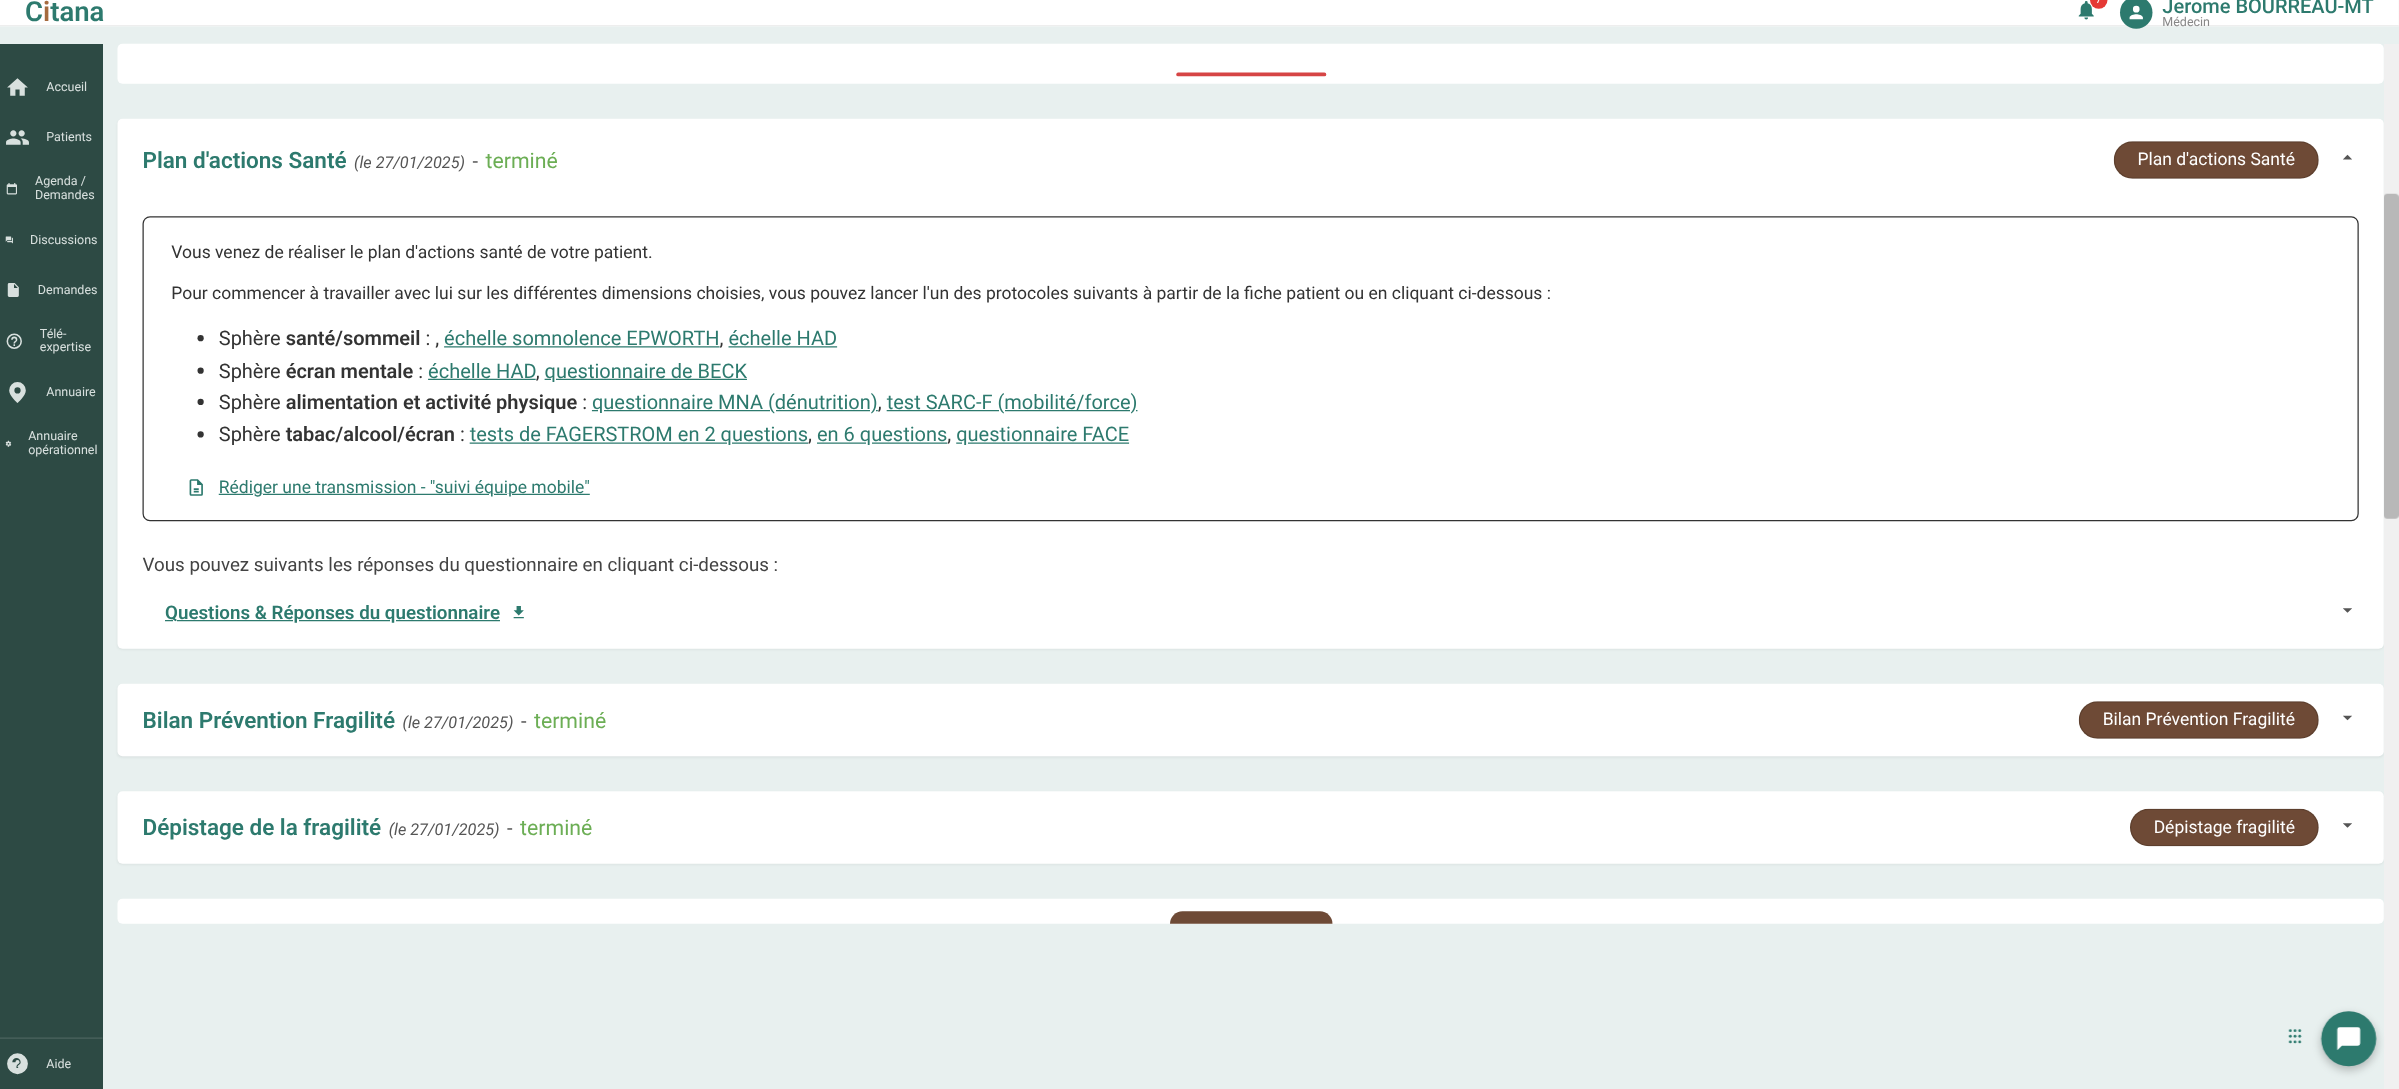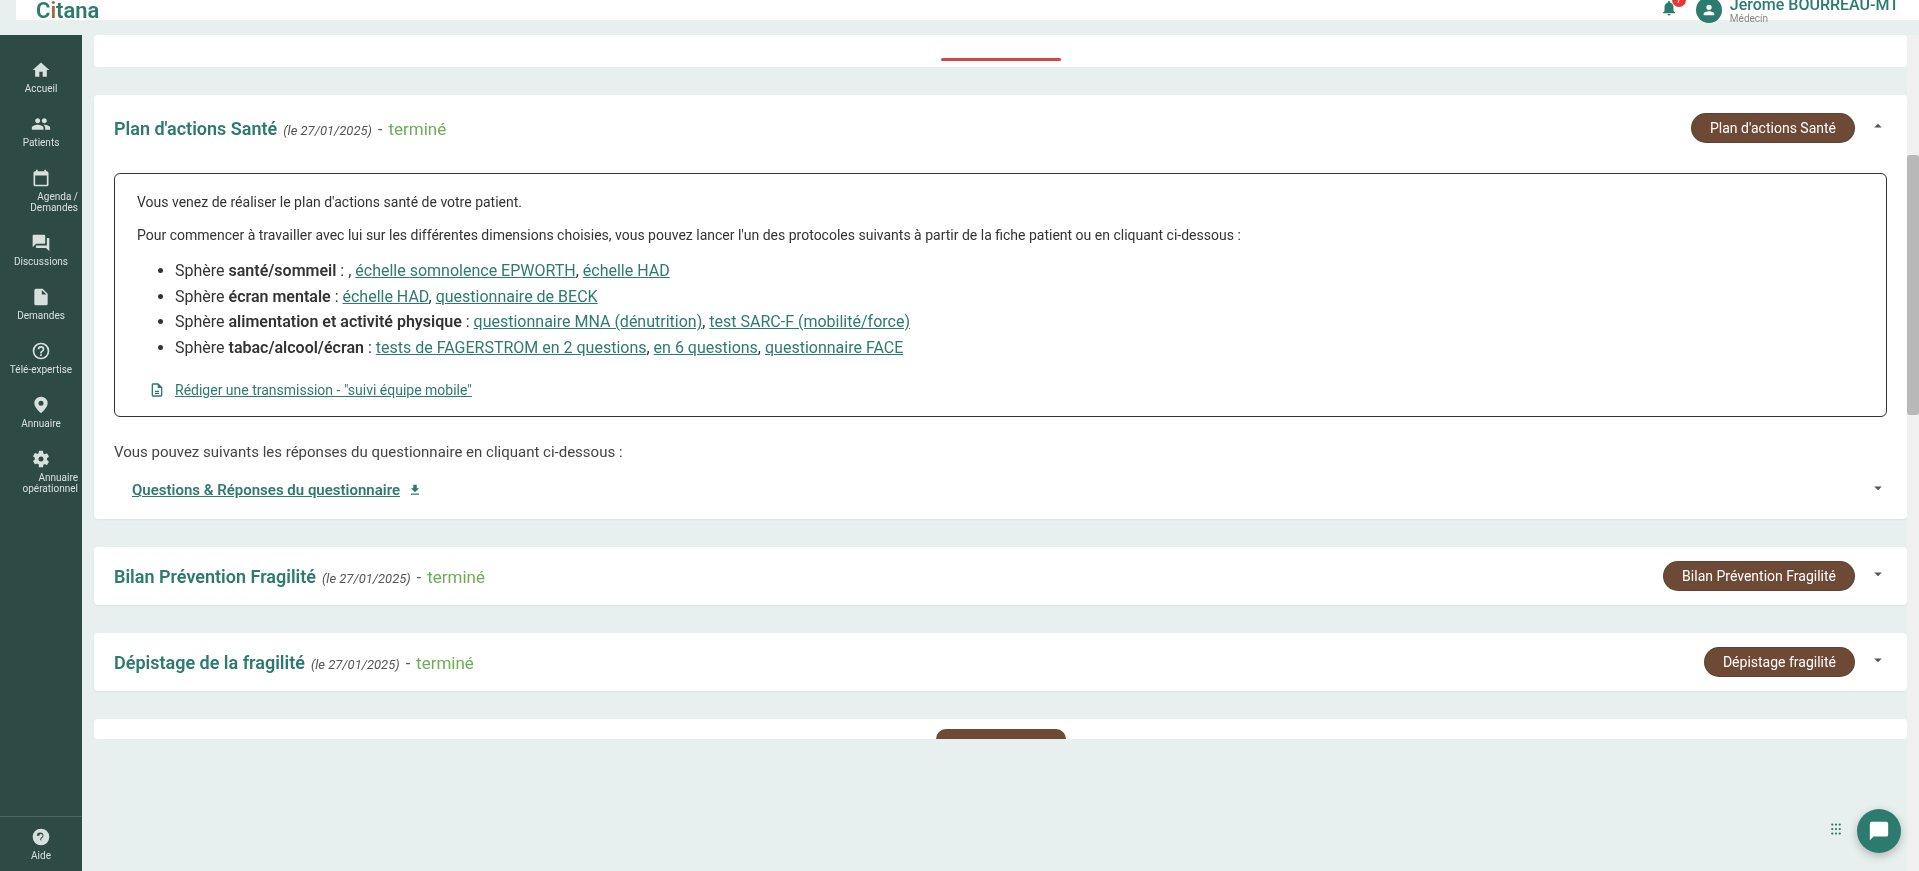--- a/index.html
+++ b/index.html
@@ -1,32 +1,32 @@
 <!DOCTYPE html>
 <html><head>
 <meta charset="utf-8">
 <style>
 * { box-sizing: border-box; margin: 0; padding: 0; }
 body { font-family: -apple-system, BlinkMacSystemFont, "Segoe UI", Roboto, Arial, sans-serif; background: #e8f0ef; color: #333; overflow-x: hidden; }
-.topbar { position: fixed; top: 0; left: 16px; right: 0; height: 21px; background: #fff; display: flex; align-items: center; justify-content: space-between; padding: 0 20px; z-index: 100; border-bottom: 1px solid #eee; }
+.topbar { position: fixed; top: 0; left: 0; right: 0; height: 21px; background: #fff; display: flex; align-items: center; justify-content: space-between; padding: 0 20px; z-index: 100; border-bottom: 1px solid #eee; }
 .logo { font-size: 22px; font-weight: 600; color: #2d7a6e; display: flex; align-items: baseline; }
 .logo .red { color: #a56a3e; }
 .topbar-right { display: flex; align-items: center; gap: 18px; }
 .bell { position: relative; color: #2d7a6e; cursor: pointer; }
 .bell svg { width: 18px; height: 18px; }
 .badge { position: absolute; top: -6px; right: -8px; background: #e53935; color: #fff; border-radius: 50%; width: 14px; height: 14px; font-size: 9px; display: flex; align-items: center; justify-content: center; }
 .user { display: flex; align-items: center; gap: 8px; cursor: pointer; }
 .avatar { width: 26px; height: 26px; border-radius: 50%; background: #2d7a6e; display: flex; align-items: center; justify-content: center; }
 .avatar svg { width: 16px; height: 16px; fill: #fff; }
 .user-info { line-height: 1.1; }
 .user-name { font-size: 16px; color: #2d7a6e; font-weight: 500; }
 .user-role { font-size: 10px; color: #888; }
 
 .sidebar { position: fixed; top: 35px; left: 0; bottom: 0; width: 82px; background: #2d4a44; display: flex; flex-direction: column; padding-top: 15px; z-index: 90; }
-.nav-item { display: flex; flex-direction: column; align-items: center; color: #d8e0de; padding: 10px 4px; cursor: pointer; text-align: right; font-size: 10px; gap: 3px; line-height: 1.1; }
+.nav-item { display: flex; flex-direction: row; align-items: center; color: #d8e0de; padding: 10px 4px; cursor: pointer; text-align: left; font-size: 10px; gap: 13px; line-height: 1.1; }
 .nav-item svg { width: 20px; height: 20px; fill: currentColor; }
 .sidebar-bottom { margin-top: auto; border-top: 1px solid rgba(255,255,255,0.15); }
 
 .content { margin-left: 82px; margin-top: 35px; padding: 0 12px 20px 12px; min-height: calc(100vh - 35px); position: relative; }
 .scrollbar-track { position: fixed; top: 35px; right: 0; width: 12px; bottom: 0; background: #f0f0f0; }
 .scrollbar-thumb { position: absolute; top: 120px; width: 100%; height: 260px; background: #b8b8b8; border-radius: 3px; }
 
 .card { background: #fff; border-radius: 4px; margin-top: 28px; padding: 18px 20px; box-shadow: 0 1px 2px rgba(0,0,0,0.05); }
 .card-top-stub { background: #fff; border-radius: 4px; height: 32px; margin-top: 0; position: relative; }
 .card-top-stub::after { content: ""; position: absolute; left: 50%; bottom: 6px; transform: translateX(-50%); width: 120px; height: 3px; background: #d64545; border-radius: 2px; }

